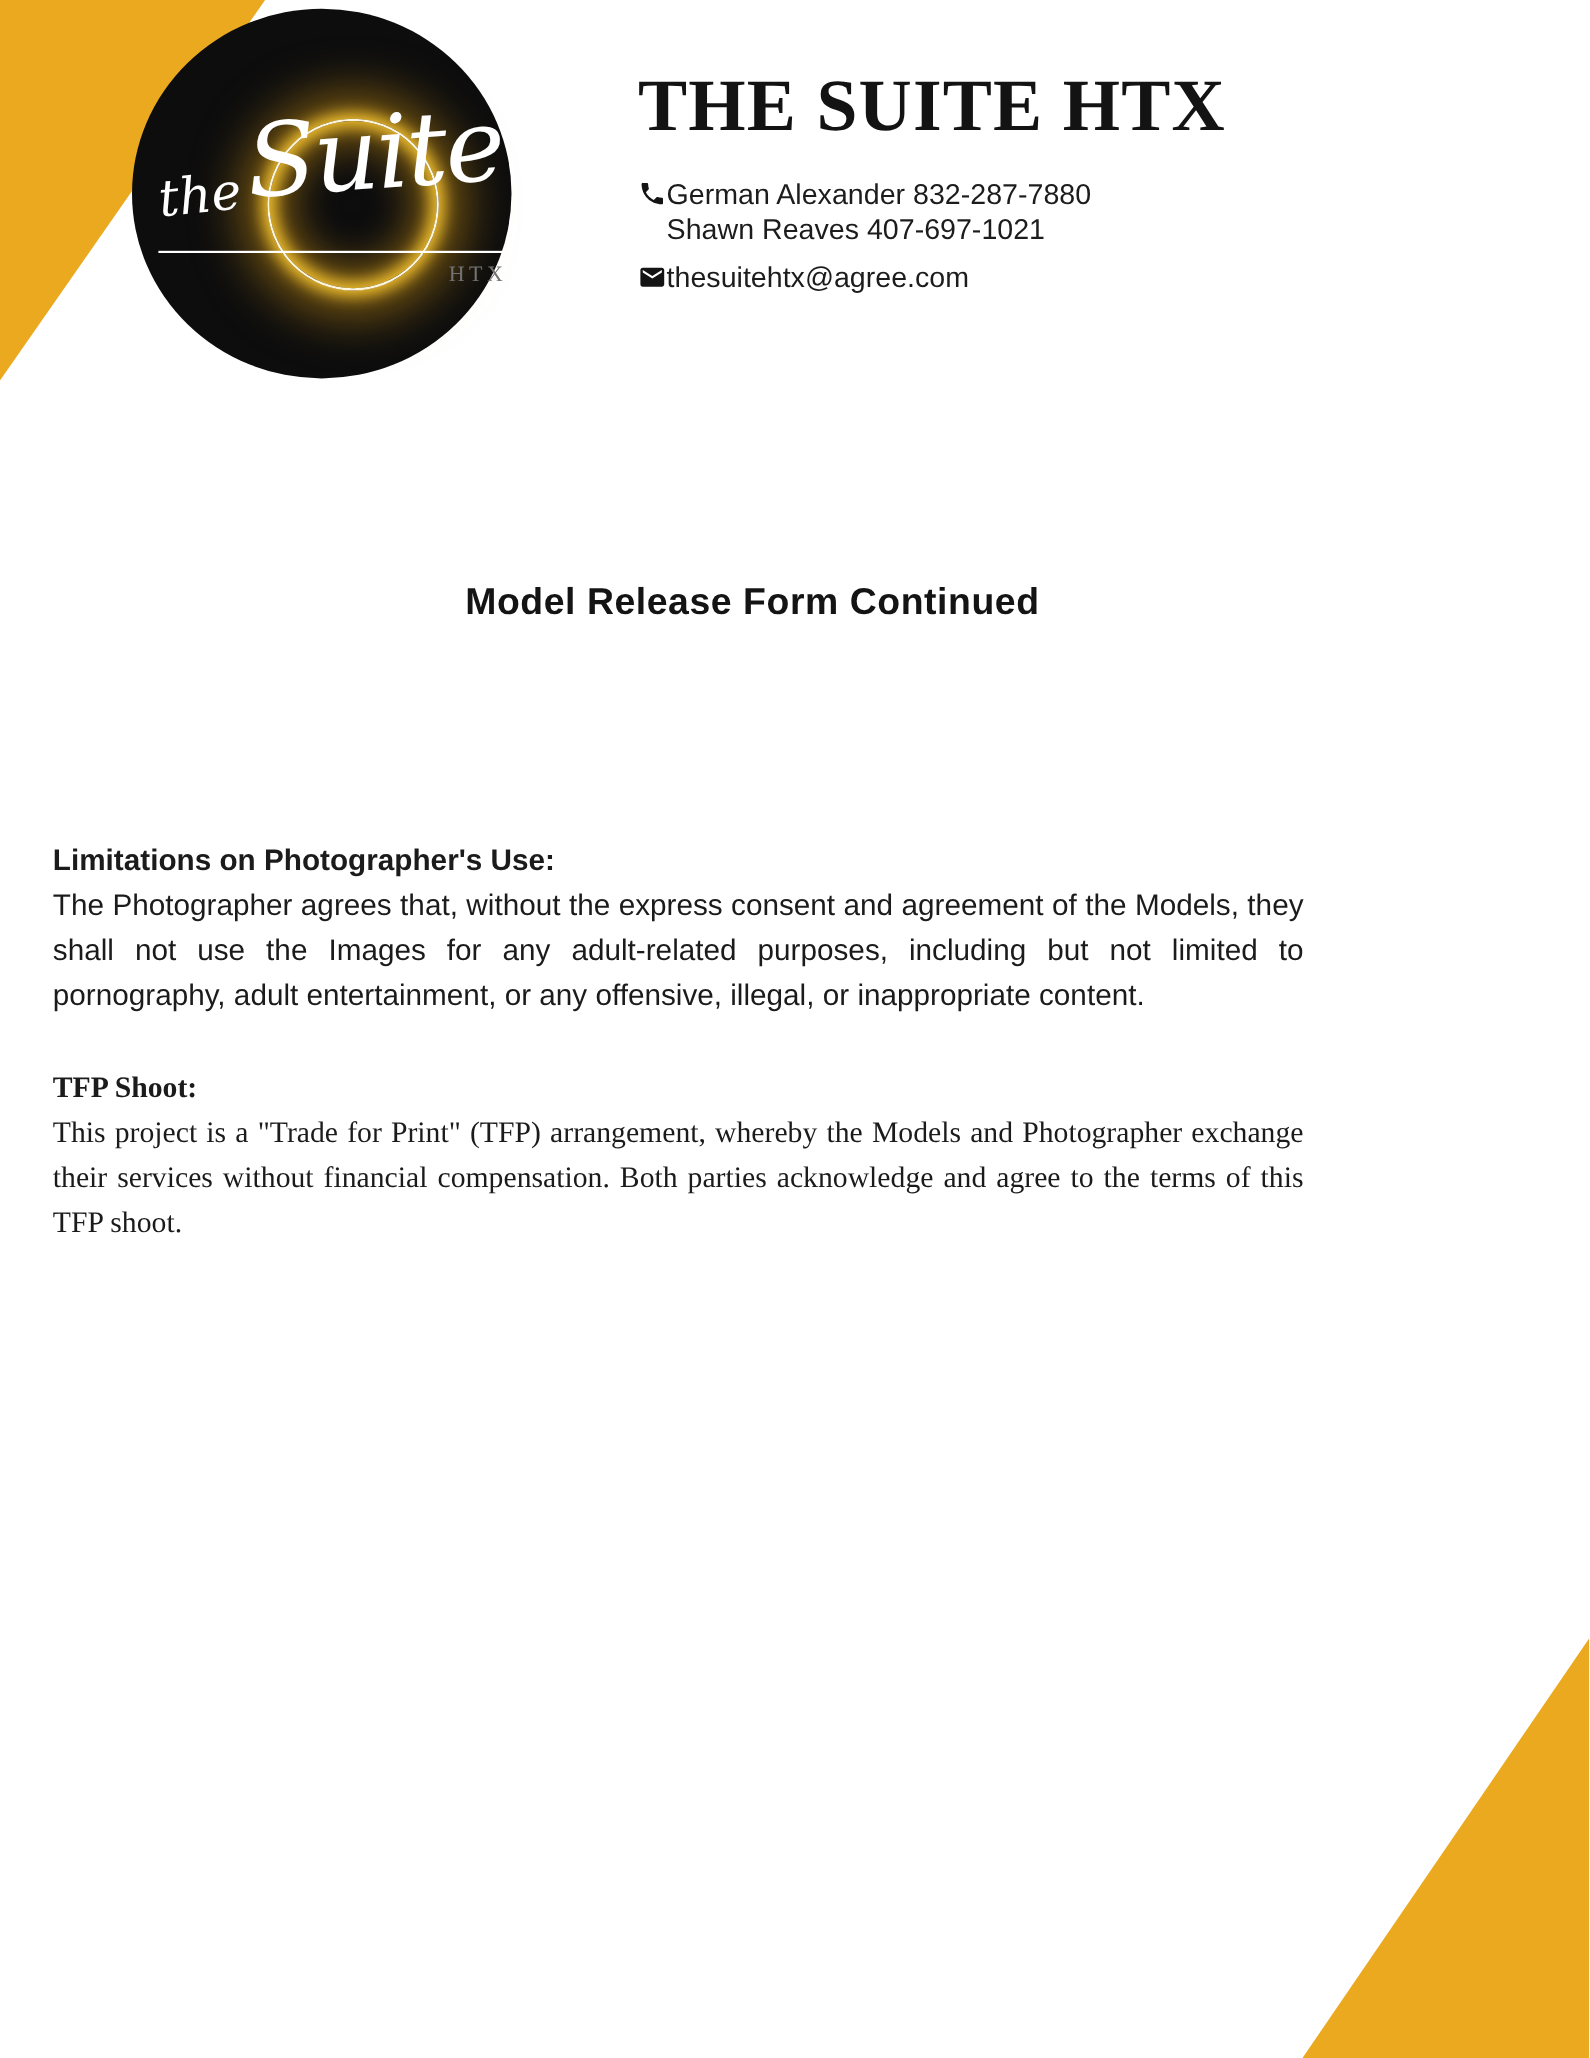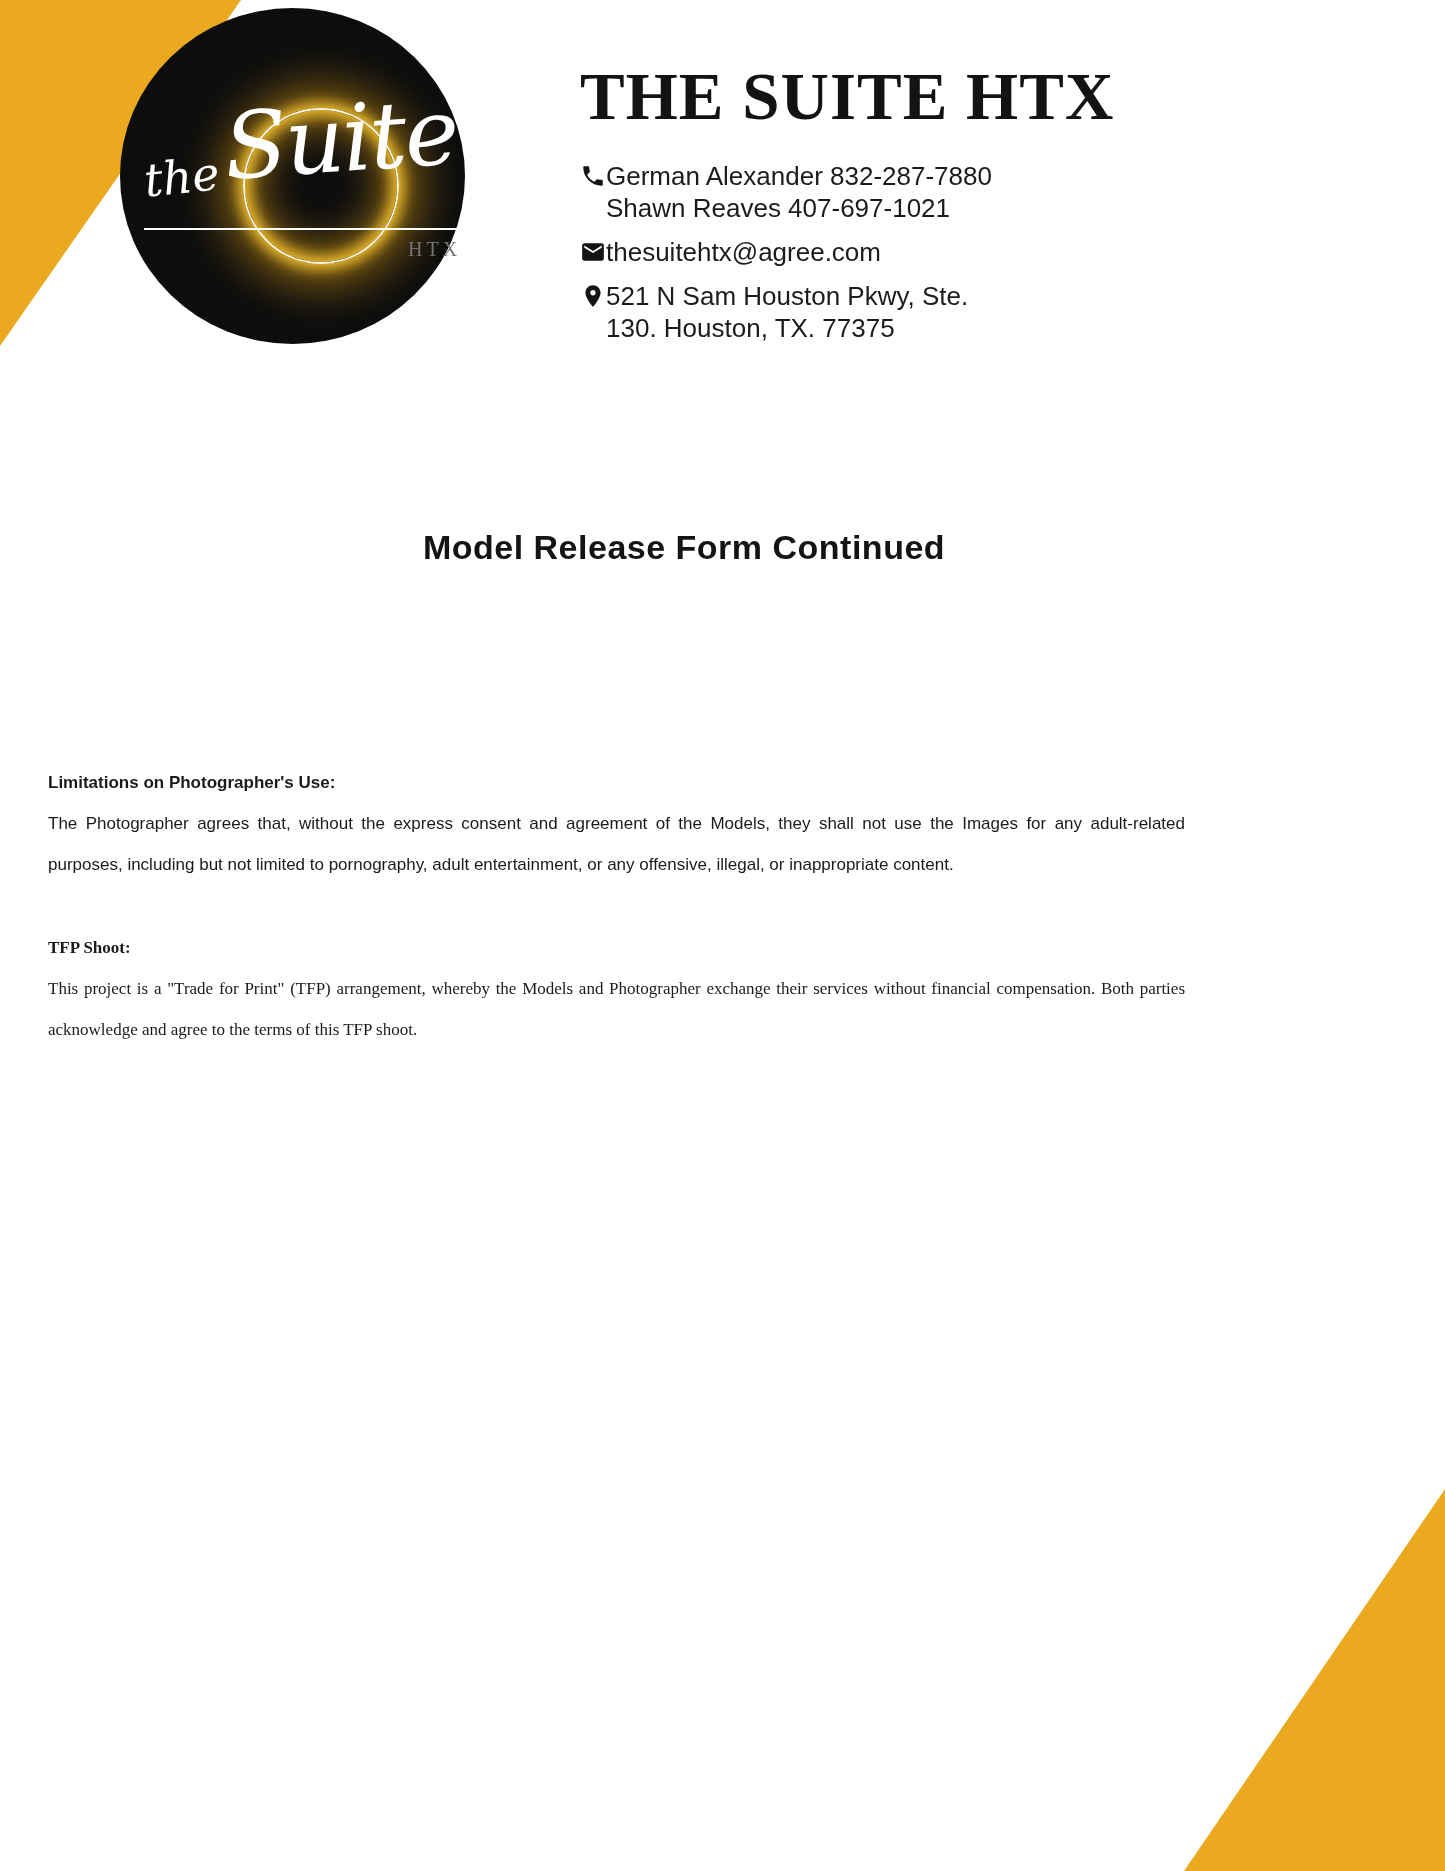--- a/index.html
+++ b/index.html
@@ -100,21 +100,21 @@
     text-align:center;
     font-size:34px;
     font-weight:bold;
     letter-spacing:0.5px;
     color:#141414;
     margin-left:36px;
   }
   .doc-body {
     position:absolute; left:48px; top:762px;
     width:1137px;
-    font-size:17px;
+    font-size:27px;
     line-height:41px;
     color:#1b1b1b;
   }
   .section + .section { margin-top:42px;font-family:Liberation Serif, serif; }
   .section-heading { font-weight:bold; text-align:left; }
   .section-text { text-align:justify; }
 </style>
 </head>
 <body>
 
@@ -146,31 +146,20 @@
       </span>
     </div>
     <div class="contact-row">
       <span class="contact-icon">
         <svg viewBox="0 0 24 24" fill="#141414">
             <path d="M20 4H4c-1.1 0-2 .9-2 2v12c0 1.1.9 2 2 2h16c1.1 0 2-.9 2-2V6c0-1.1-.9-2-2-2zm0 4l-8 5-8-5V6l8 5 8-5v2z"></path>
           </svg>
       </span>
       <span class="contact-text">thesuitehtx@agree.com</span>
     </div>
-    <div class="contact-row">
-      <span class="contact-icon">
-        <svg viewBox="0 0 24 24" fill="#141414">
-            <path d="M12 2C8.13 2 5 5.13 5 9c0 5.25 7 13 7 13s7-7.75 7-13c0-3.87-3.13-7-7-7zm0 9.5c-1.38 0-2.5-1.12-2.5-2.5s1.12-2.5 2.5-2.5 2.5 1.12 2.5 2.5-1.12 2.5-2.5 2.5z"></path>
-          </svg>
-      </span>
-      <span class="contact-text">
-        <span>521 N Sam Houston Pkwy, Ste.</span><br>
-        <span>130. Houston, TX. 77375</span>
-      </span>
-    </div>
   </div>
 
   <div class="doc-title">Model Release Form Continued</div>
 
   <div class="doc-body">
     <div class="section">
       <div class="section-heading">Limitations on Photographer's Use:</div>
       <div class="section-text">The Photographer agrees that, without the express consent and agreement of the Models, they shall not use the Images for any adult-related purposes, including but not limited to pornography, adult entertainment, or any offensive, illegal, or inappropriate content.</div>
     </div>
     <div class="section">

